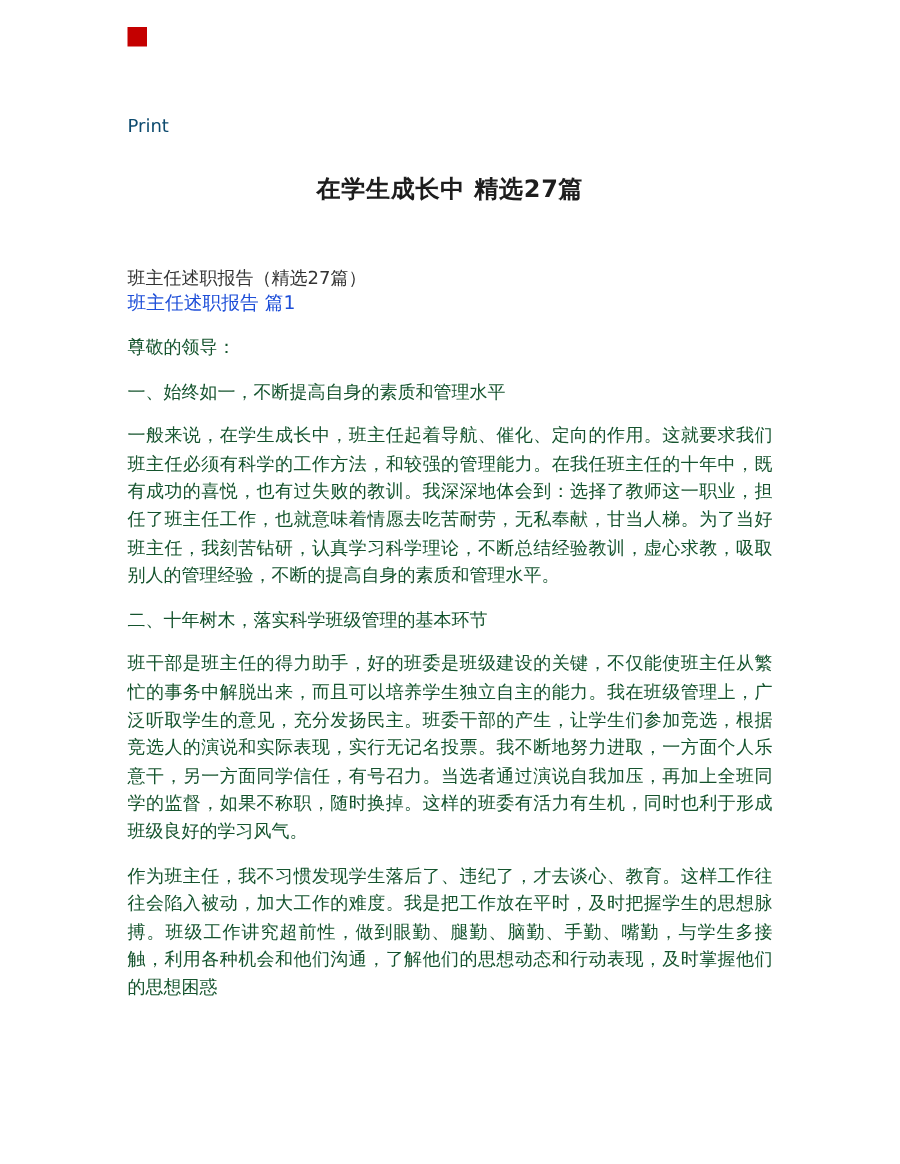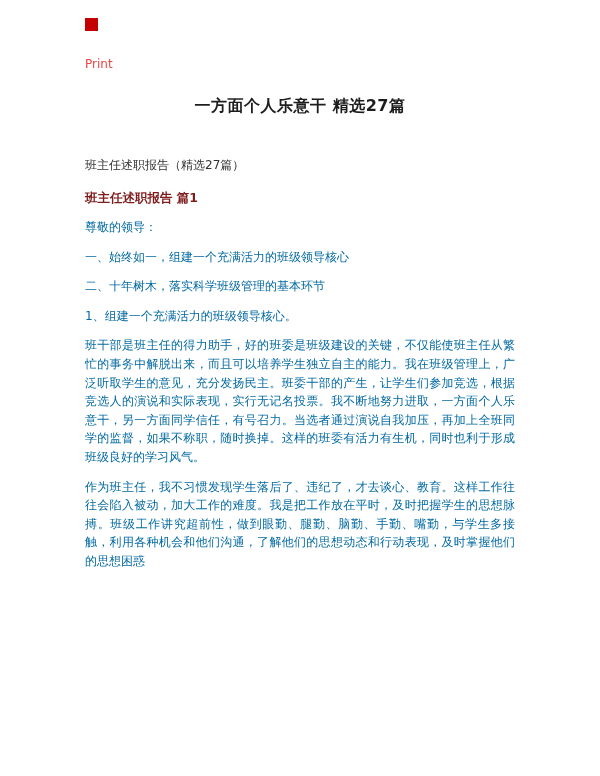--- a/index.html
+++ b/index.html
@@ -18,23 +18,23 @@
 
   .logo {
     width: 13px;
     height: 13px;
     background: #c40000;
     margin-top: 2px;
   }
 
   .print-link {
     display: inline-block;
-    margin-top: 26px;
+    margin-top: 46px;
     font-size: 12px;
-    color: #ef4444;
+    color: #0c4a6e;
     cursor: pointer;
     background: none;
     border: none;
     padding: 0;
     font-family: "DejaVu Sans", "Liberation Sans", sans-serif;
   }
 
   .doc-title {
     margin-top: 24px;
     text-align: center;
@@ -44,52 +44,51 @@
     letter-spacing: 0.5px;
   }
 
   .doc-subtitle {
     margin-top: 40px;
     font-size: 12px;
     color: #333333;
   }
 
   .section-title {
-    margin-top: 16px;
     font-size: 12.5px;
-    font-weight: bold;
-    color: #7f1d1d;
+    font-weight: normal;
+    color: #1d4ed8;
   }
 
   .para {
     margin: 11px 0 0 0;
     font-size: 12px;
     line-height: 1.55;
-    color: #0369a1;
+    color: #14532d;
     text-align: justify;
     word-break: break-all;
   }
 </style>
 </head>
 <body>
 
 <div class="page">
 
   <div class="logo"></div>
 
   <button class="print-link">Print</button>
 
-  <h1 class="doc-title">一方面个人乐意干 精选27篇</h1>
+  <h1 class="doc-title">在学生成长中 精选27篇</h1>
 
   <div class="doc-subtitle">班主任述职报告（精选27篇）</div>
 
   <div class="section-title">班主任述职报告 篇1</div>
 
   <div>
     <p class="para">尊敬的领导：</p>
-    <p class="para">一、始终如一，组建一个充满活力的班级领导核心</p>
+    <p class="para">一、始终如一，不断提高自身的素质和管理水平</p>
+    <p class="para">一般来说，在学生成长中，班主任起着导航、催化、定向的作用。这就要求我们班主任必须有科学的工作方法，和较强的管理能力。在我任班主任的十年中，既有成功的喜悦，也有过失败的教训。我深深地体会到：选择了教师这一职业，担任了班主任工作，也就意味着情愿去吃苦耐劳，无私奉献，甘当人梯。为了当好班主任，我刻苦钻研，认真学习科学理论，不断总结经验教训，虚心求教，吸取别人的管理经验，不断的提高自身的素质和管理水平。</p>
     <p class="para">二、十年树木，落实科学班级管理的基本环节</p>
-    <p class="para">1、组建一个充满活力的班级领导核心。</p>
     <p class="para">班干部是班主任的得力助手，好的班委是班级建设的关键，不仅能使班主任从繁忙的事务中解脱出来，而且可以培养学生独立自主的能力。我在班级管理上，广泛听取学生的意见，充分发扬民主。班委干部的产生，让学生们参加竞选，根据竞选人的演说和实际表现，实行无记名投票。我不断地努力进取，一方面个人乐意干，另一方面同学信任，有号召力。当选者通过演说自我加压，再加上全班同学的监督，如果不称职，随时换掉。这样的班委有活力有生机，同时也利于形成班级良好的学习风气。</p>
     <p class="para">作为班主任，我不习惯发现学生落后了、违纪了，才去谈心、教育。这样工作往往会陷入被动，加大工作的难度。我是把工作放在平时，及时把握学生的思想脉搏。班级工作讲究超前性，做到眼勤、腿勤、脑勤、手勤、嘴勤，与学生多接触，利用各种机会和他们沟通，了解他们的思想动态和行动表现，及时掌握他们的思想困惑</p>
   </div>
 
 </div>
 
 </body></html>

